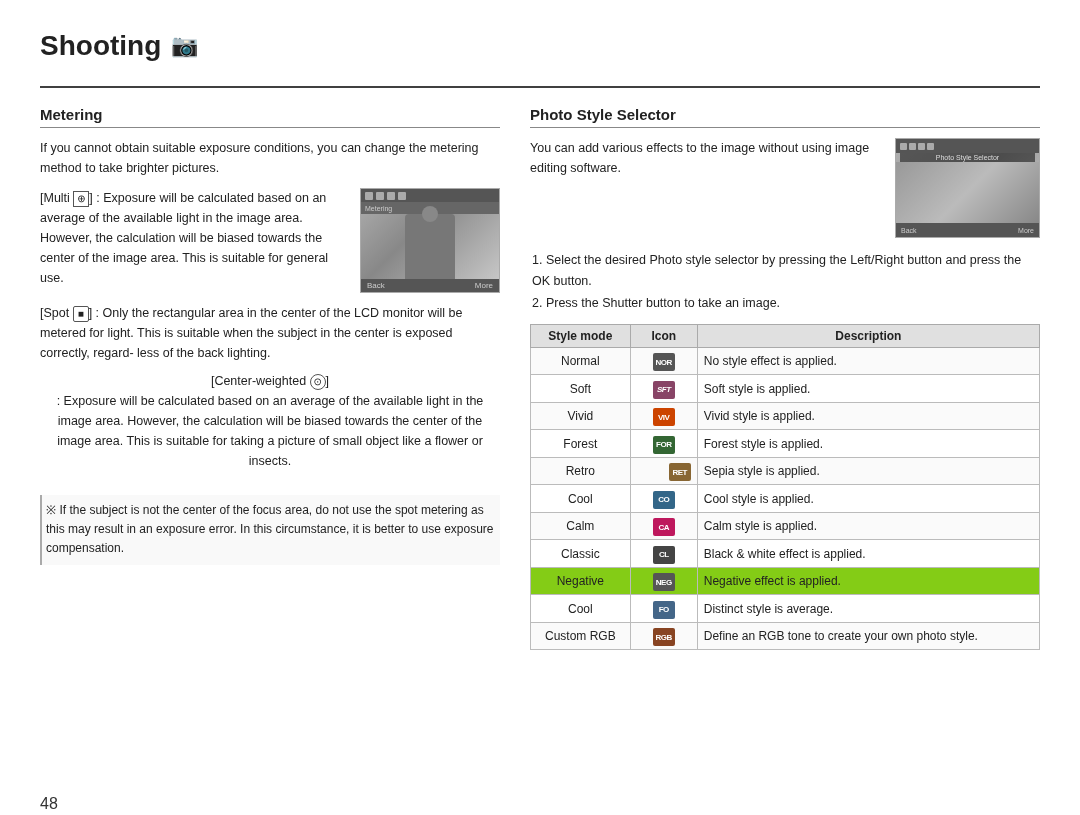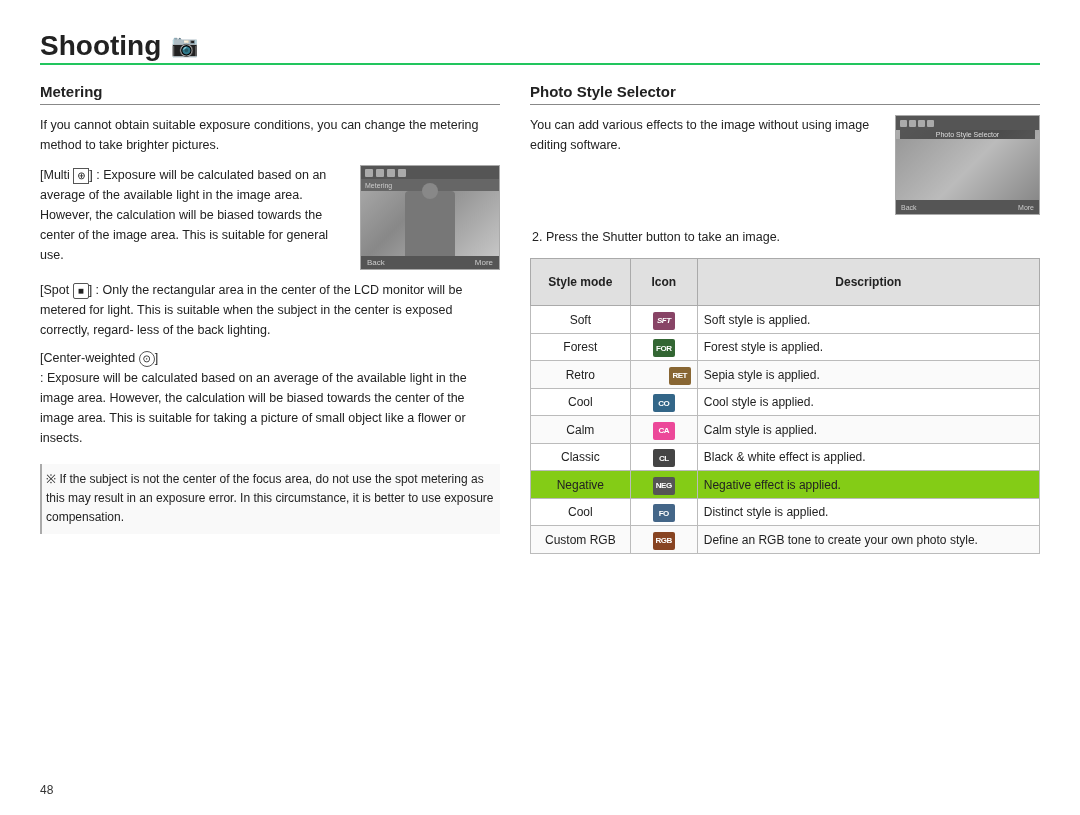--- a/index.html
+++ b/index.html
@@ -17,22 +17,22 @@
       padding: 30px 40px 20px 40px;
     }
     
     .page-title {
       font-size: 28px;
       font-weight: bold;
       margin-bottom: 18px;
       display: flex;
       align-items: center;
       gap: 10px;
-      border-bottom: 2px solid #22c55e;
-      padding-bottom: 1px;
+      border-bottom: 2px solid #404040;
+      padding-bottom: 24px;
     }
     
     .two-col {
       display: flex;
       gap: 30px;
     }
     .left-col {
       flex: 1;
       max-width: 460px;
     }
@@ -129,21 +129,22 @@
       font-size: 8px;
     }
     .spot-section {
       font-size: 12.5px;
       line-height: 1.6;
       margin-bottom: 8px;
     }
     .center-weighted-section {
       font-size: 12.5px;
       line-height: 1.6;
-      margin-bottom: 16px;
+      margin-bottom: 24px;
+      text-align: center;
     }
     .note-section {
       font-size: 12px;
       line-height: 1.6;
       margin-top: 10px;
       background: #f9f9f9;
       padding: 6px 4px;
       border-left: 2px solid #aaa;
     }
     
@@ -208,21 +209,21 @@
     }
     
     .style-table {
       width: 100%;
       border-collapse: collapse;
       font-size: 12px;
     }
     .style-table th {
       background: #e0e0e0;
       border: 1px solid #aaa;
-      padding: 16px 6px;
+      padding: 4px 6px;
       text-align: center;
       font-weight: bold;
       font-size: 12px;
     }
     .style-table td {
       border: 1px solid #bbb;
       padding: 3px 6px;
       text-align: left;
       vertical-align: middle;
     }
@@ -234,23 +235,23 @@
       text-align: center;
       font-size: 16px;
       width: 40px;
     }
     .style-table td.desc-cell {
       font-size: 12px;
     }
     
     .page-number {
       position: absolute;
-      bottom: 18px;
+      bottom: 2px;
       left: 40px;
-      font-size: 12px;
+      font-size: 16px;
       color: #333;
     }
     
     .icon-box {
       display: inline-flex;
       align-items: center;
       justify-content: center;
       width: 22px;
       height: 18px;
       background: #666;
@@ -336,71 +337,82 @@
             <div style="flex:1;background:linear-gradient(135deg,#999,#bbb,#888);"></div>
             <div class="ps-bottom-bar">
               <span class="ps-bottom-text">Back</span>
               <span class="ps-bottom-text">More</span>
             </div>
           </div>
         </div>
       </div>
 
       <div class="steps-list">
+        <div>1. Select the desired Photo style selector by pressing the Left/Right button and press the OK button.</div>
         <div>2. Press the Shutter button to take an image.</div>
       </div>
 
       <table class="style-table">
         <thead>
           <tr>
             <th>Style mode</th>
             <th>Icon</th>
             <th>Description</th>
           </tr>
         </thead>
         <tbody id="style-table-body">
+            <tr style="background: rgb(250, 250, 250);">
+              <td class="style-name">Normal</td>
+              <td class="icon-cell"><span class="icon-box" style="background: rgb(85, 85, 85);">NOR</span></td>
+              <td class="desc-cell">No style effect is applied.</td>
+            </tr>
             <tr>
               <td class="style-name">Soft</td>
               <td class="icon-cell"><span class="icon-box" style="background: rgb(136, 68, 102); font-style: italic;">SFT</span></td>
               <td class="desc-cell">Soft style is applied.</td>
             </tr>
+            <tr style="background: rgb(250, 250, 250);">
+              <td class="style-name">Vivid</td>
+              <td class="icon-cell"><span class="icon-box" style="background: rgb(204, 68, 0);">VIV</span></td>
+              <td class="desc-cell">Vivid style is applied.</td>
+            </tr>
             <tr>
               <td class="style-name">Forest</td>
               <td class="icon-cell"><span class="icon-box" style="background: rgb(51, 102, 51);">FOR</span></td>
               <td class="desc-cell">Forest style is applied.</td>
             </tr>
             <tr style="background: rgb(250, 250, 250);">
               <td class="style-name">Retro</td>
               <td class="icon-cell"><span class="icon-box" style="background: rgb(136, 102, 51); margin-left: 32px;">RET</span></td>
               <td class="desc-cell">Sepia style is applied.</td>
             </tr>
             <tr>
               <td class="style-name">Cool</td>
               <td class="icon-cell"><span class="icon-box" style="background: rgb(51, 102, 136);">CO</span></td>
               <td class="desc-cell">Cool style is applied.</td>
             </tr>
             <tr style="background: rgb(250, 250, 250);">
               <td class="style-name">Calm</td>
-              <td class="icon-cell"><span class="icon-box" style="background: #ec4899;">CA</span></td>
+              <td class="icon-cell"><span class="icon-box" style="background: #be185d;">CA</span></td>
               <td class="desc-cell">Calm style is applied.</td>
             </tr>
             <tr>
               <td class="style-name">Classic</td>
               <td class="icon-cell"><span class="icon-box" style="background: rgb(68, 68, 68);">CL</span></td>
               <td class="desc-cell">Black &amp; white effect is applied.</td>
             </tr>
             <tr style="background: #84cc16;">
               <td class="style-name">Negative</td>
               <td class="icon-cell"><span class="icon-box" style="background: rgb(85, 85, 85);">NEG</span></td>
               <td class="desc-cell">Negative effect is applied.</td>
             </tr>
             <tr>
               <td class="style-name">Cool</td>
               <td class="icon-cell"><span class="icon-box" style="background: rgb(68, 102, 136);">FO</span></td>
-              <td class="desc-cell">Distinct style is applied.</td>
+              <td class="desc-cell">Distinct style is average.</td>
             </tr>
             <tr style="background: rgb(250, 250, 250);">
               <td class="style-name">Custom RGB</td>
               <td class="icon-cell"><span class="icon-box" style="background: rgb(136, 68, 34);">RGB</span></td>
               <td class="desc-cell">Define an RGB tone to create your own photo style.</td>
             </tr>
           </tbody>
       </table>
     </div>
 

